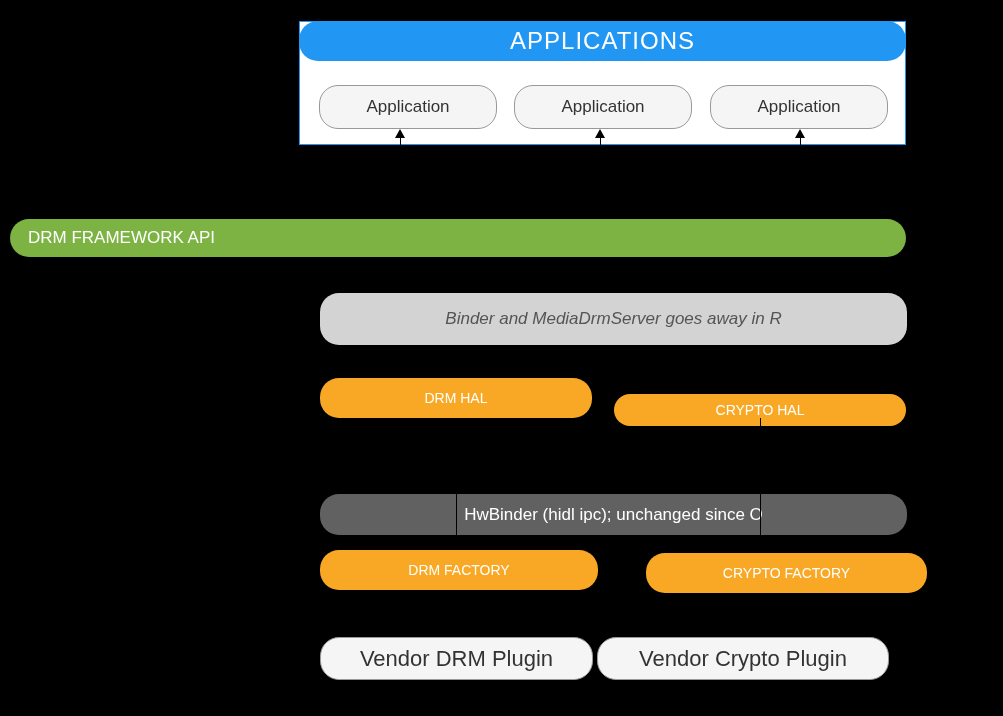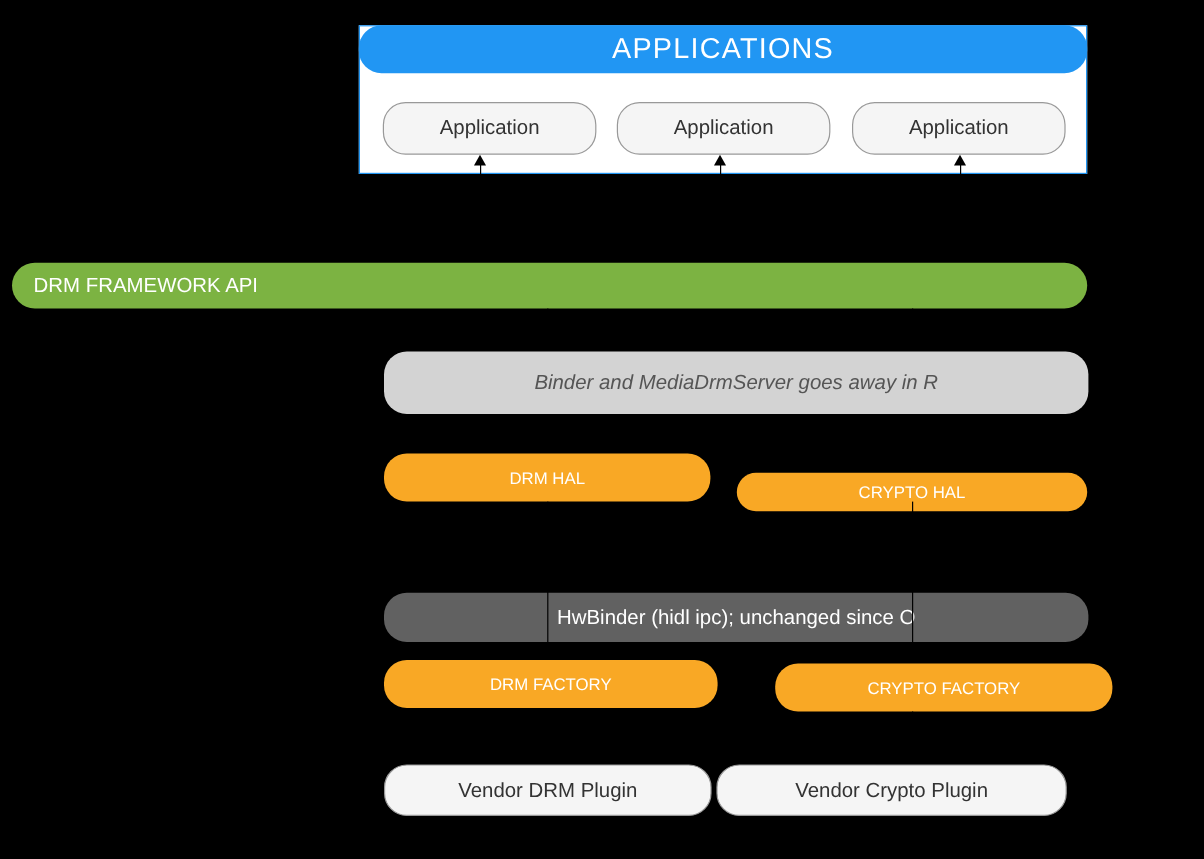--- a/index.html
+++ b/index.html
@@ -58,21 +58,21 @@
     .hwbinder-box {
       background: #616161;
       color: #fff;
       font-size: 17px;
       margin-top: 42px;
     }
     .vendor-box {
       background: #f5f5f5;
       border: 1px solid #999;
       color: #333;
-      font-size: 17px;
+      font-size: 22px;
     }
     .arrow-line {
       position: absolute;
       border-left: 1.5px solid #000;
     }
     .arrow-dashed {
       position: absolute;
       border-left: 1.5px dashed #000;
     }
     .arrow-head-down {

